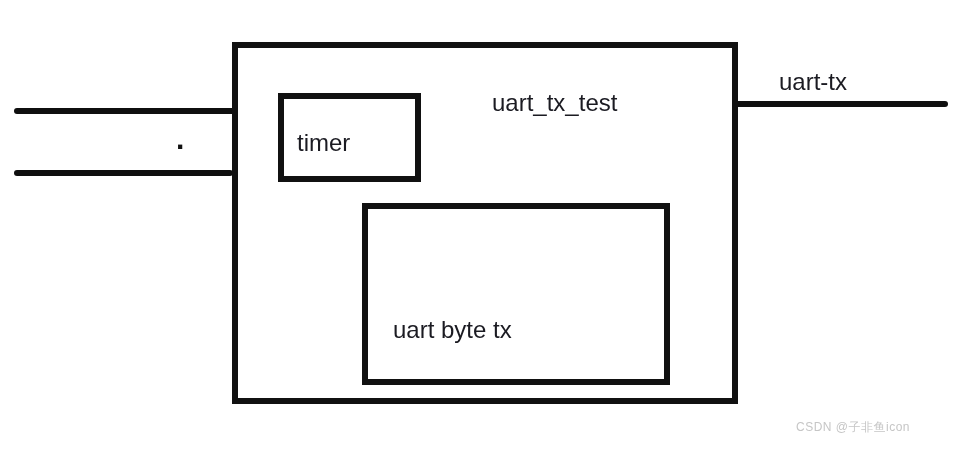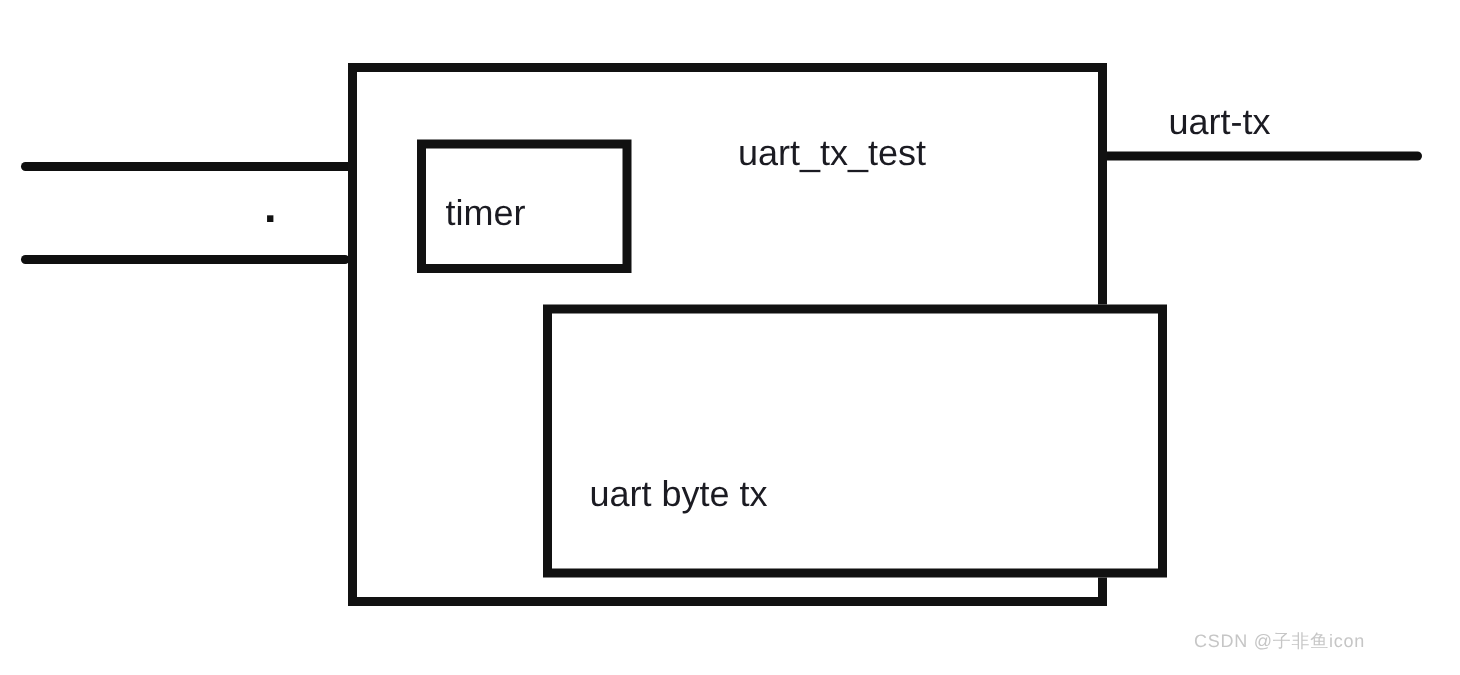--- a/index.html
+++ b/index.html
@@ -30,21 +30,21 @@
   .timer-box {
     left: 40px;
     top: 24px;
     width: 143px;
     height: 89px;
     margin-top: 21px;
   }
   .bytetx-box {
     left: 124px;
     top: 155px;
-    width: 416px;
+    width: 308px;
     height: 182px;
   }
   .label {
     position: absolute;
     color: #1b1b22;
     font-size: 24px;
     font-weight: 500;
     line-height: 1.15;
     white-space: nowrap;
   }

